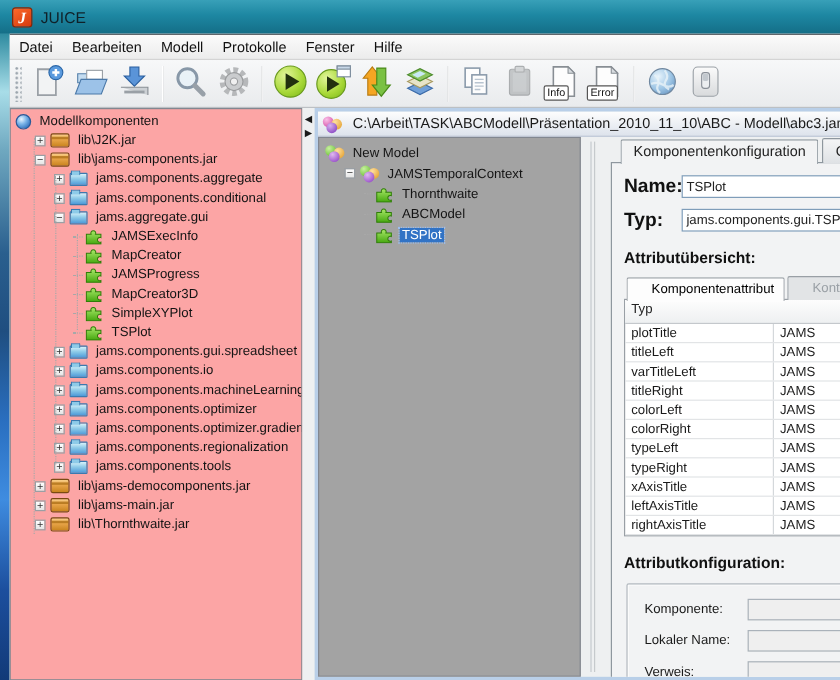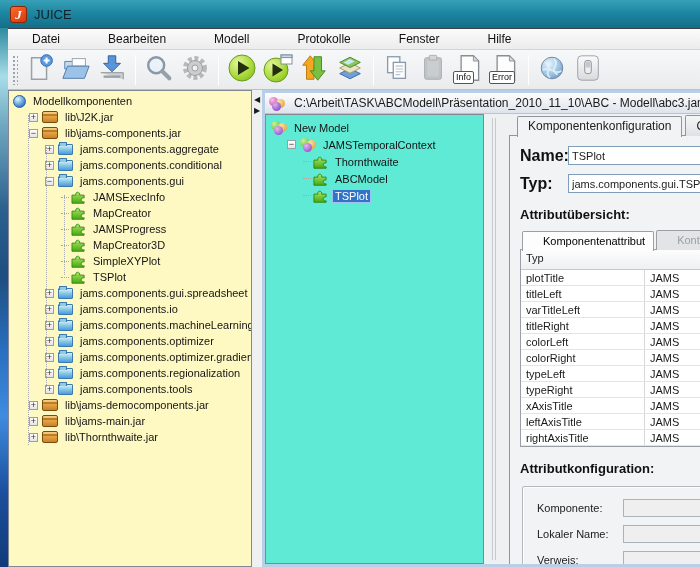--- a/index.html
+++ b/index.html
@@ -30,21 +30,21 @@
     background:#eef0f1; display:flex; flex-direction:column; overflow:hidden;
   }
 
   
   .menubar {
     height:22px; flex:none; display:flex; align-items:stretch;
     background:linear-gradient(180deg,#fbfbfb,#ececec);
     border-top:1px solid #3c444a; border-bottom:1px solid #d4d4d4;
     font-size:12px; color:#111;
   }
-  .menu-item { display:flex; align-items:center; padding:0 24px; cursor:default; }
+  .menu-item { display:flex; align-items:center; padding:0 8px; cursor:default; }
 
   
   .toolbar {
     height:40px; flex:none; display:flex; align-items:center;
     background:linear-gradient(180deg,#f7f8f9,#e9ebed);
     border-bottom:1px solid #bcc0c4; padding-left:3px;
   }
   .tb-handle {
     width:6px; height:30px; margin:0 4px 0 1px;
     background-image:radial-gradient(circle,#9aa4ac 1px,transparent 1.2px);
@@ -58,21 +58,21 @@
   .tb-sep { width:1px; height:30px; background:#a8acb0; border-right:1px solid #fff; margin:0 5px; }
   .tb-label {
     position:absolute; left:2px; bottom:4px; background:#fff; border:1px solid #555;
     border-radius:2px; font-size:9px; padding:0 2px; color:#111; line-height:11px;
   }
 
   
   .main { flex:1; display:flex; overflow:hidden; }
 
   .left-panel {
-    width:244px; flex:none; background:#fef9c3; border:1px solid #828790;
+    width:244px; flex:none; background:#fca5a5; border:1px solid #828790;
     overflow:hidden; position:relative; padding:2px 0 0 4px;
   }
   .split-col { width:10px; flex:none; position:relative; background:#eef0f1; }
   .split-arrows { position:absolute; top:6px; left:0; width:10px; display:flex; flex-direction:column; gap:3px; align-items:center; }
   .split-arrow { font-size:8px; line-height:8px; color:#1a1a1a; cursor:pointer; }
 
   
   .tree-row { display:flex; align-items:center; height:16px; white-space:nowrap; cursor:default; }
   .tree-row .lbl { font-size:11px; color:#141414; padding:0 2px; }
   .tree-row .lbl.selected { background:#3173c5; color:#fff; outline:1px dotted #9cbef0; }
@@ -112,21 +112,21 @@
   }
   .frame-titlebar {
     height:21px; flex:none; display:flex; align-items:center; padding-left:4px;
     background:linear-gradient(180deg,#fdfdfd,#dde3ec); border-bottom:1px solid #b8c4d4;
     overflow:hidden; white-space:nowrap;
   }
   .frame-title { font-size:12px; color:#1a1a1a; margin-left:5px; }
   .frame-content { flex:1; display:flex; overflow:hidden; }
 
   .model-tree-panel {
-    width:219px; flex:none; background:#5eead4; border:1px solid #828790;
+    width:219px; flex:none; background:#a3a3a3; border:1px solid #828790;
     padding:4px 0 0 5px; position:relative; overflow:hidden;
   }
   .model-tree-panel .tree-row { height:17px; }
   .frame-divider { width:19px; flex:none; position:relative; }
   .frame-divider::before { content:""; position:absolute; left:8px; top:4px; bottom:4px; width:1px; background:#c6cacd; }
   .frame-divider::after { content:""; position:absolute; left:11px; top:4px; bottom:4px; width:1px; background:#c6cacd; }
 
   
   .config-panel { width:400px; flex:none; padding:1px 0 0 6px; overflow:visible; }
   .tab-row { display:flex; height:21px; padding-left:8px; position:relative; z-index:2; font-size:12px; }
@@ -348,21 +348,21 @@
         <div class="tree-row">
           <span style="width:32px;flex:none"></span>
           <span class="handle">+</span>
           <span class="ticon icon-folder"></span>
           <span class="lbl">jams.components.conditional</span>
         </div>
         <div class="tree-row">
           <span style="width:32px;flex:none"></span>
           <span class="handle">−</span>
           <span class="ticon icon-folder"></span>
-          <span class="lbl">jams.components.gui</span>
+          <span class="lbl">jams.aggregate.gui</span>
         </div>
         <div class="tree-row">
           <span style="width:48px;flex:none"></span>
           <span class="connector"></span>
           <span class="ticon" style="width:15px;height:14px"><svg width="15" height="14" viewBox="0 0 16 15">
               <path d="M1 5.5 H5.2 A2.2 2.2 0 1 1 9.2 5.5 H14 V8.6 A2.2 2.2 0 1 0 14 12.6 V14.2 H1 Z" fill="url(#gradPuzzle)" stroke="#2f7d08" stroke-width="0.9"></path>
             </svg></span>
           <span class="lbl">JAMSExecInfo</span>
         </div>
         <div class="tree-row">

